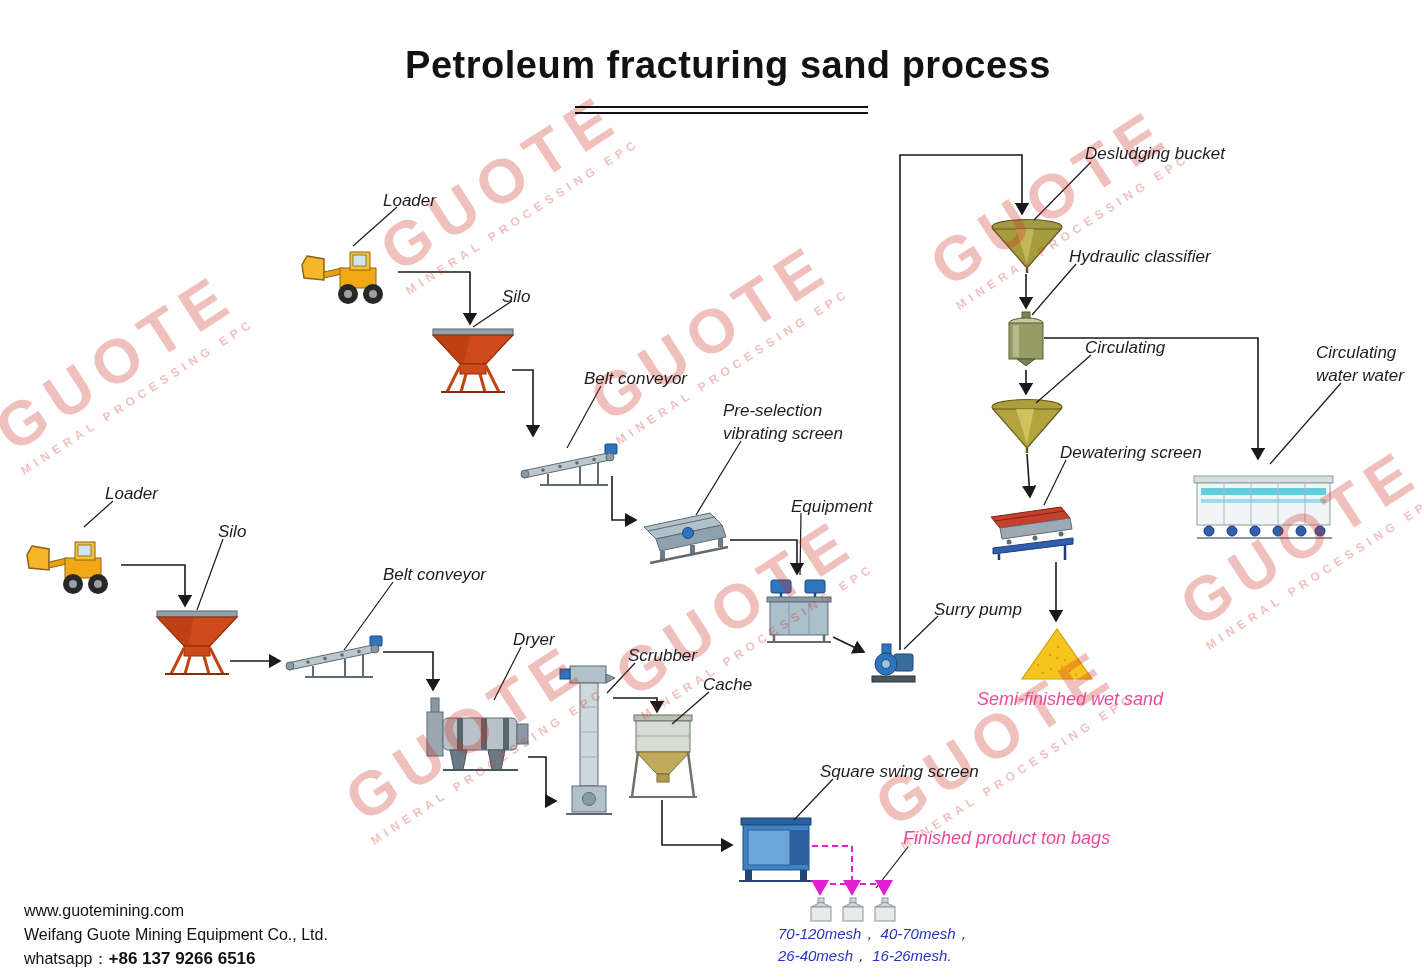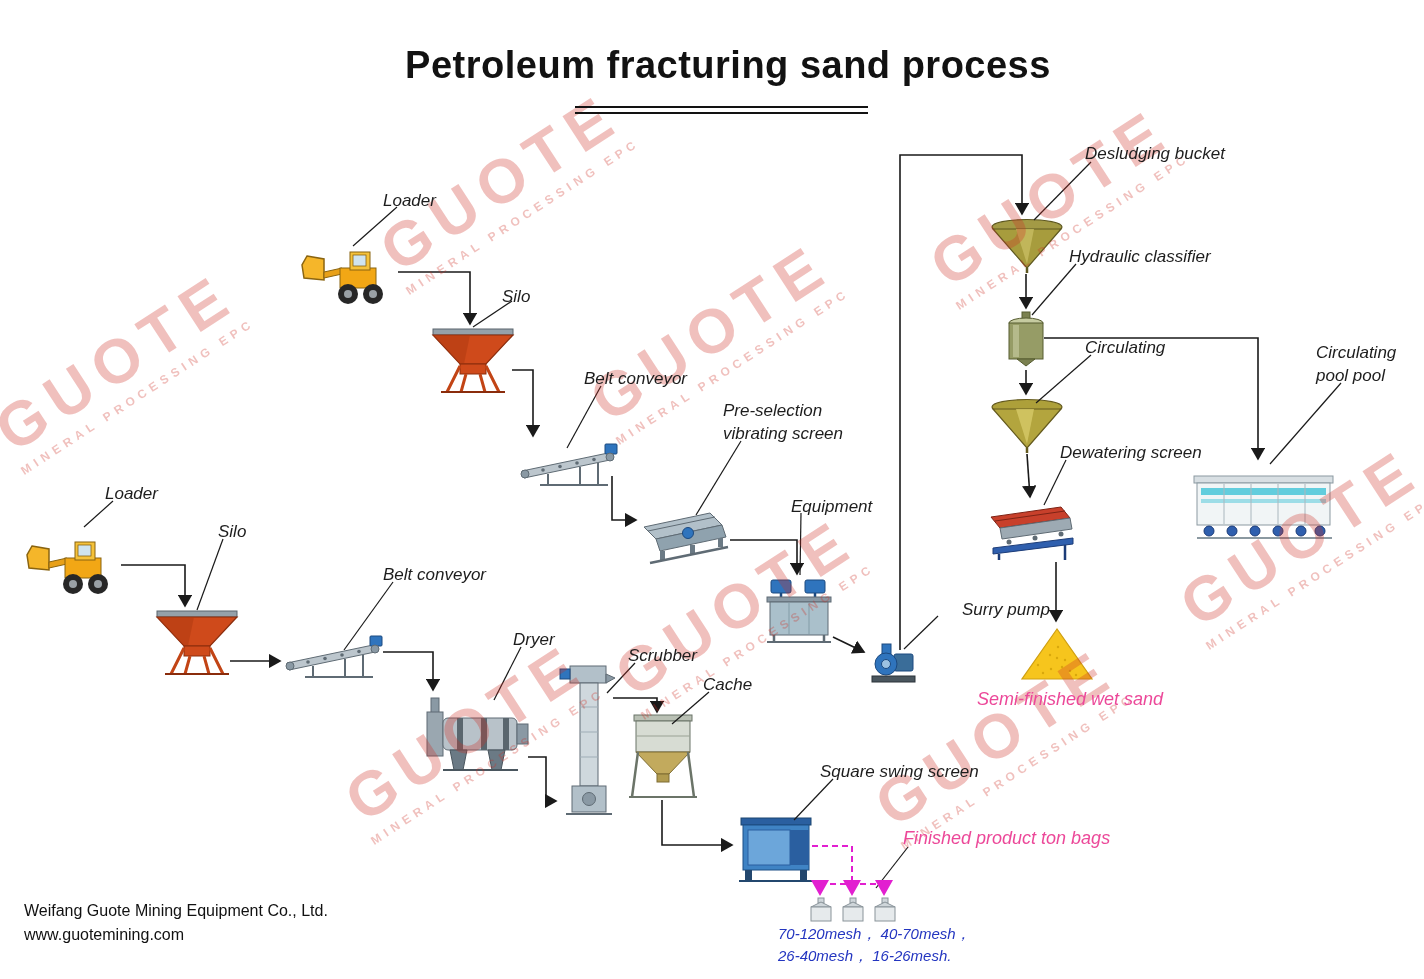--- a/index.html
+++ b/index.html
@@ -390,39 +390,40 @@
   </div>
 
   <div class="lbl" style="left:383px;top:189px">Loader</div>
   <div class="lbl" style="left:502px;top:285px">Silo</div>
   <div class="lbl" style="left:584px;top:367px">Belt conveyor</div>
   <div class="lbl" style="left:723px;top:399px">
     <div>Pre-selection</div>
     <div>vibrating screen</div>
   </div>
   <div class="lbl" style="left:791px;top:495px">Equipment</div>
-  <div class="lbl" style="left:962px;top:598px">Surry pump</div>
+  <div class="lbl" style="left:934px;top:598px">Surry pump</div>
   <div class="lbl" style="left:1085px;top:142px">Desludging bucket</div>
   <div class="lbl" style="left:1069px;top:245px">Hydraulic classifier</div>
   <div class="lbl" style="left:1085px;top:336px">Circulating</div>
   <div class="lbl" style="left:1060px;top:441px">Dewatering screen</div>
   <div class="lbl" style="left:1316px;top:341px">
     <div>Circulating</div>
-    <div>pool pool</div>
+    <div>water water</div>
   </div>
   <div class="lbl red" style="left:977px;top:688px">Semi-finished wet sand</div>
   <div class="lbl" style="left:105px;top:482px">Loader</div>
   <div class="lbl" style="left:218px;top:520px">Silo</div>
   <div class="lbl" style="left:383px;top:563px">Belt conveyor</div>
   <div class="lbl" style="left:513px;top:628px">Dryer</div>
   <div class="lbl" style="left:628px;top:644px">Scrubber</div>
   <div class="lbl" style="left:703px;top:673px">Cache</div>
   <div class="lbl" style="left:820px;top:760px">Square swing screen</div>
   <div class="lbl red" style="left:903px;top:827px">Finished product ton bags</div>
   <div class="lbl blue" style="left:778px;top:922px">70-120mesh， 40-70mesh，</div>
   <div class="lbl blue" style="left:778px;top:944px">26-40mesh， 16-26mesh.</div>
 
   <div class="footer">
+    <div>www.guotemining.com</div>
     <div>Weifang Guote Mining Equipment Co., Ltd.</div>
-    <div>www.guotemining.com</div>
+    <div><span>whatsapp：</span><span class="num">+86 137 9266 6516</span></div>
   </div>
 
 </div>
 
 </body></html>

